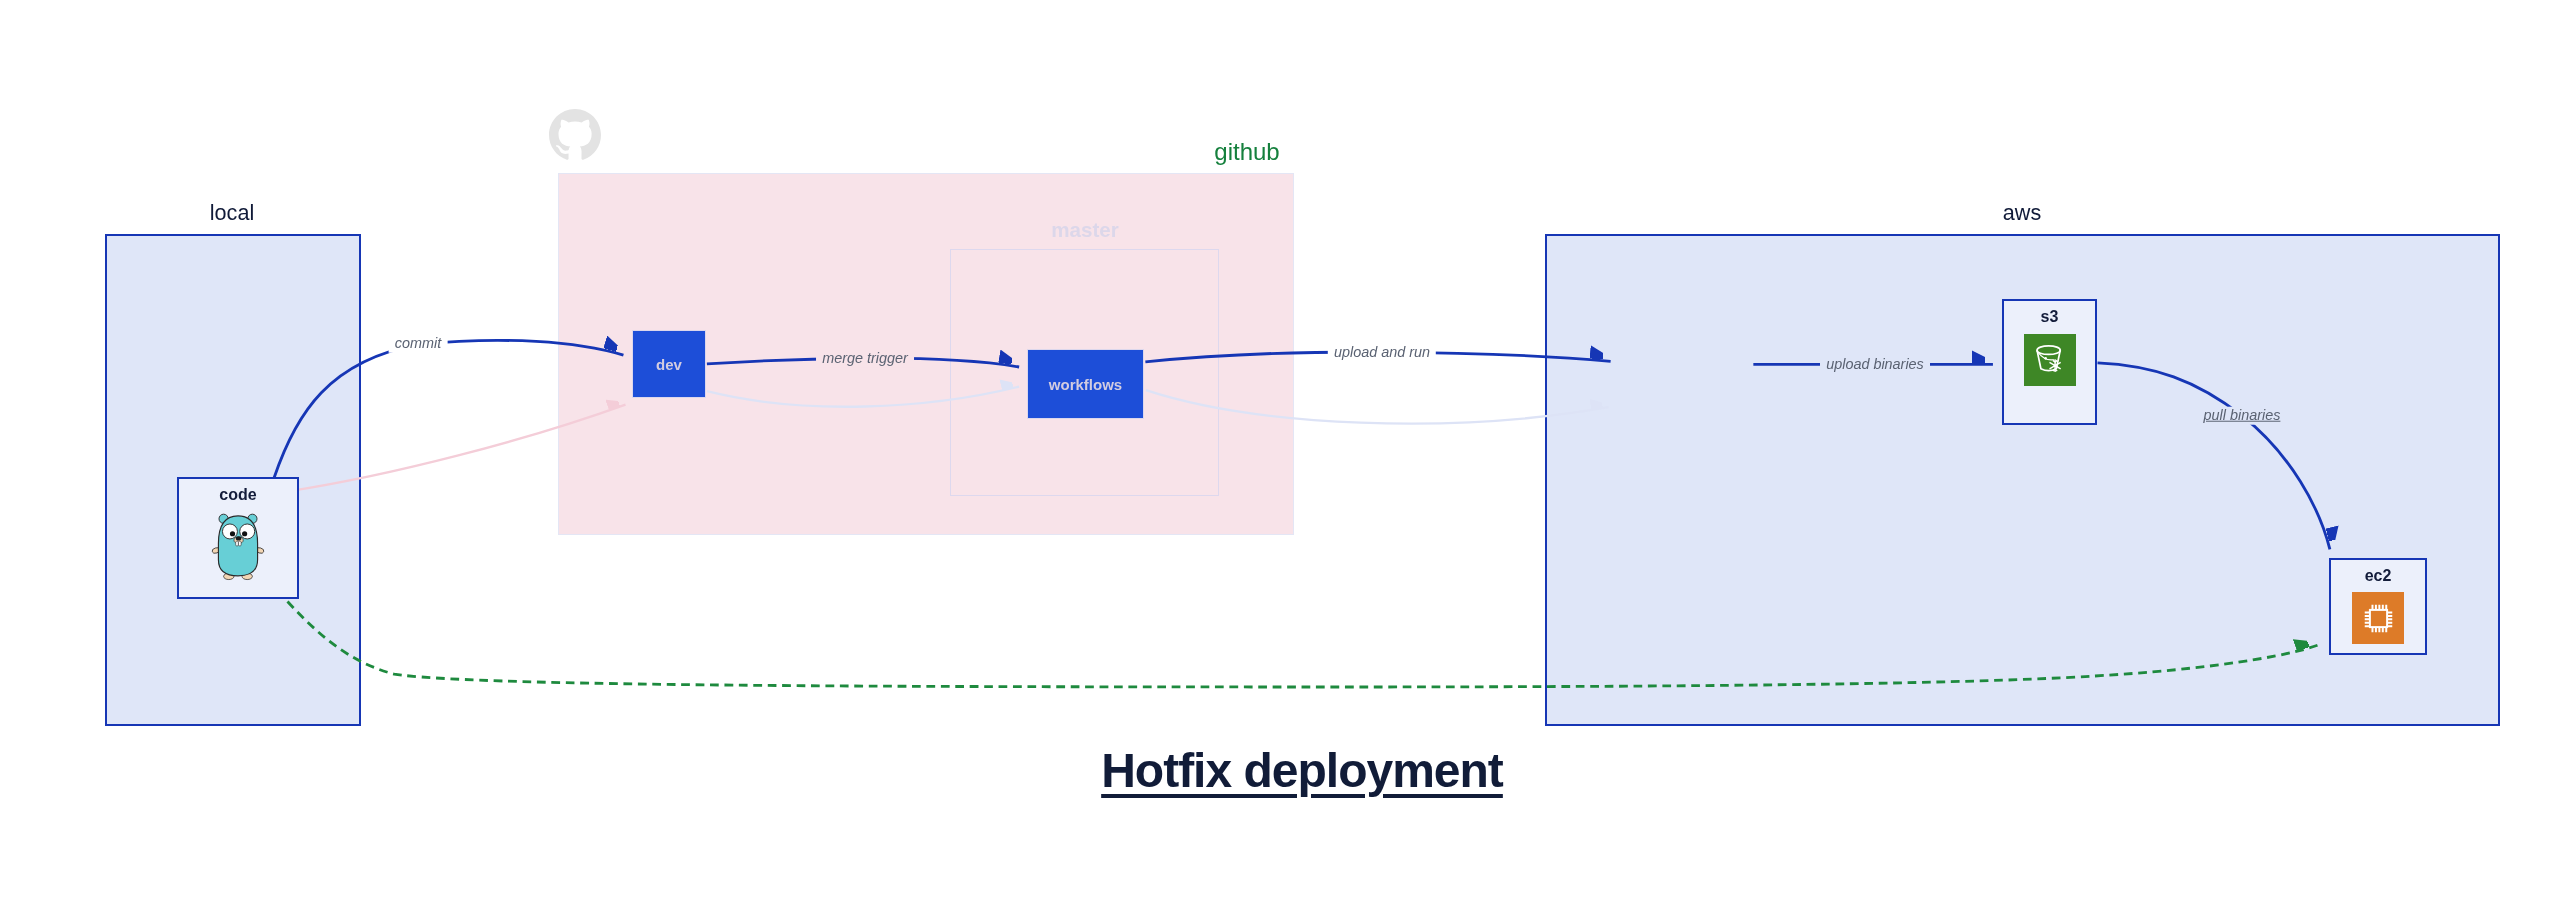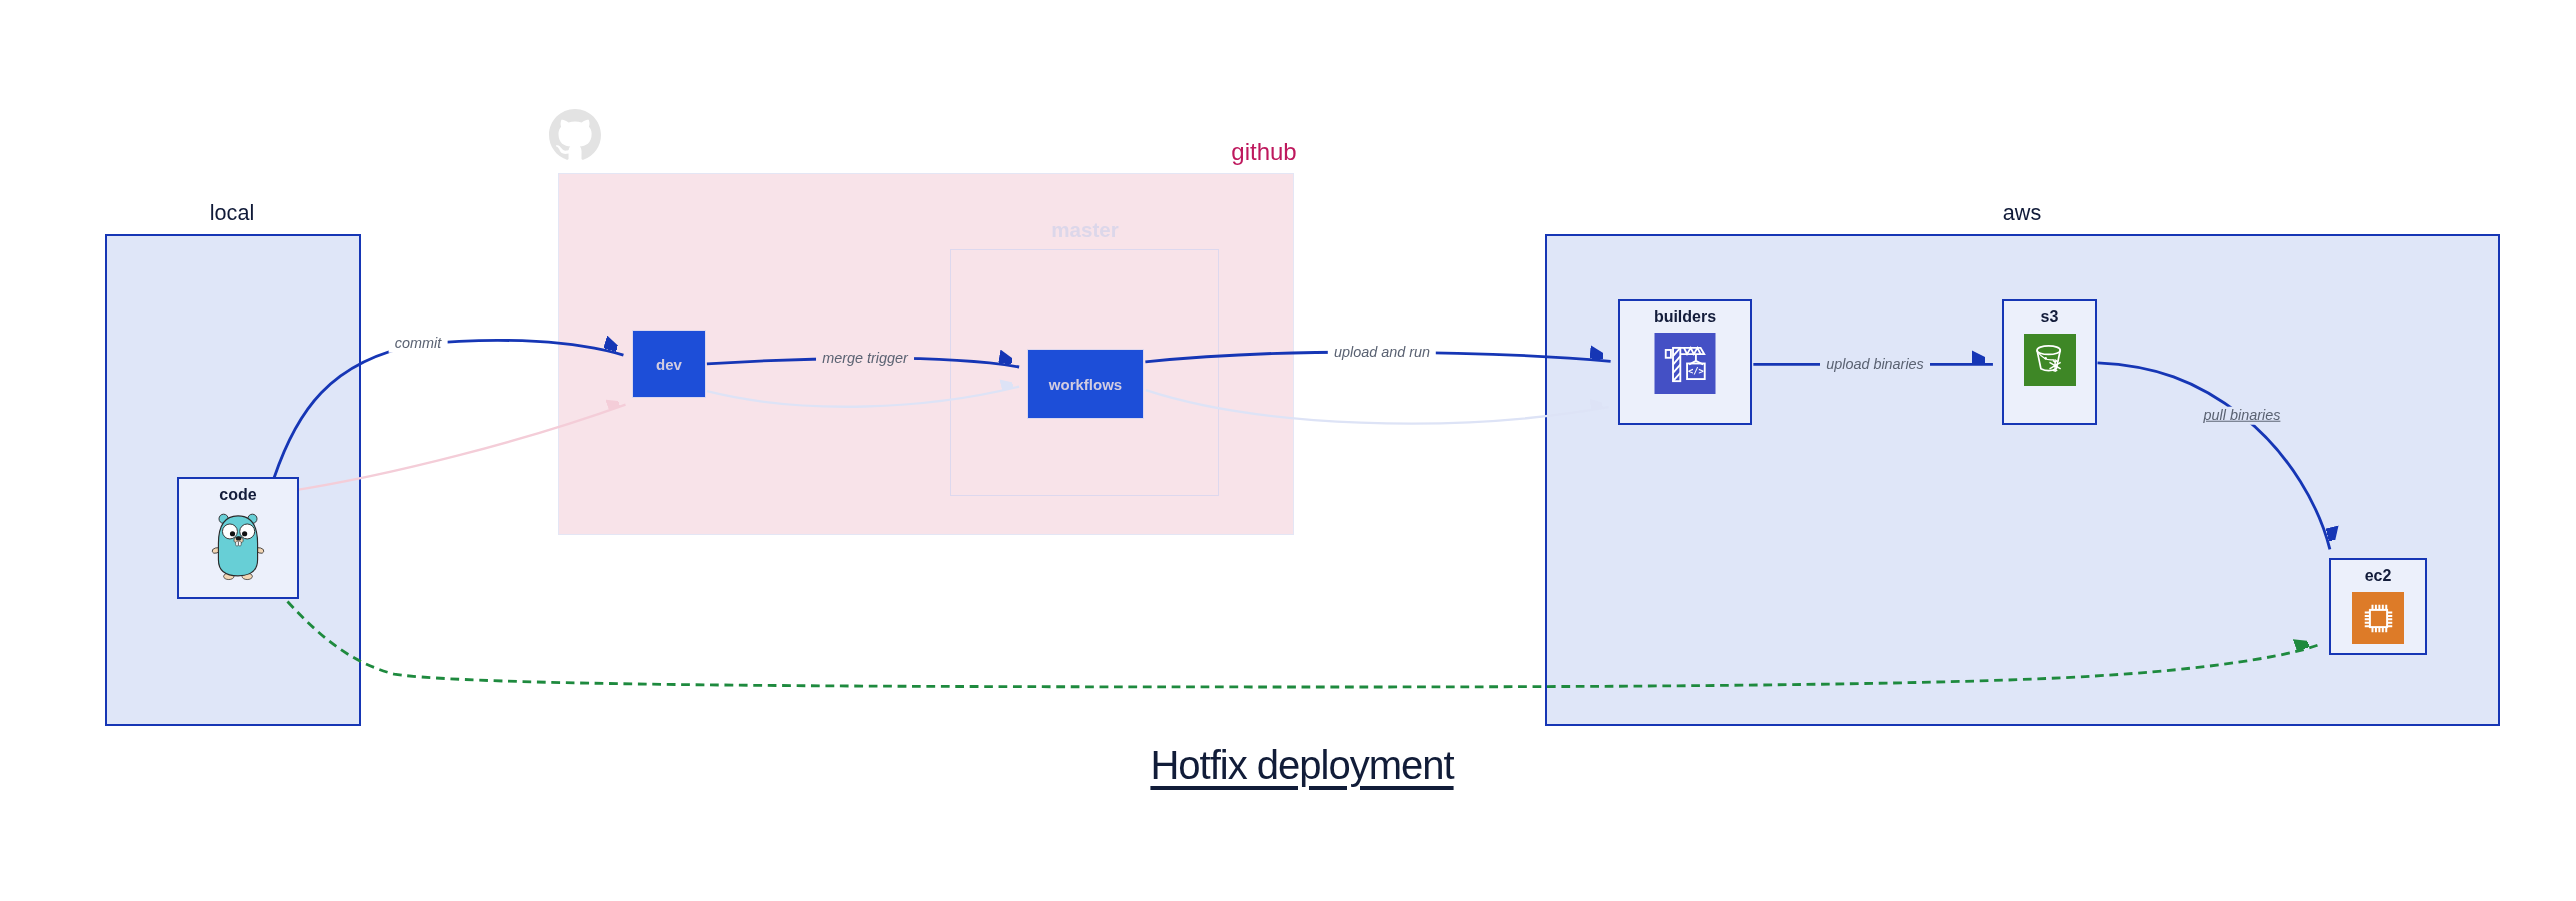--- a/index.html
+++ b/index.html
@@ -17,21 +17,21 @@
   #region-github{left:558px; top:173px; width:736px; height:362px;}
   #region-aws{left:1545px; top:234px; width:955px; height:492px;}
   #box-master{left:950px; top:249px; width:269px; height:247px; border:1.5px solid #ddd8ee; background:transparent;}
 
   .region-label{
     position:absolute; transform:translateX(-50%);
     font-size:21.6px; color:#101a38; white-space:nowrap;
   }
   #label-local{left:232px; top:200px;}
   #label-aws{left:2022px; top:200px;}
-  #label-github{left:1247px; top:138px; font-size:24px; color:#be185d; font-weight:500;margin-left:17px;}
+  #label-github{left:1247px; top:138px; font-size:24px; color:#15803d; font-weight:500;}
   #label-master{left:1085px; top:218px; font-size:20.6px; color:#dcd7ea; font-weight:600;}
 
   
   .node{position:absolute; box-sizing:border-box; background:#ecf0fb; border:2.6px solid #1636b5;}
   .node.faded{background:#1d4ed8; border:1.5px solid #dcd7ec;}
   #node-code{left:177px; top:477px; width:122px; height:122px;}
   #node-dev{left:632px; top:330px; width:74px; height:68px;}
   #node-workflows{left:1027px; top:349px; width:117px; height:70px;}
   #node-builders{left:1618px; top:299px; width:134px; height:126px;}
   #node-s3{left:2002px; top:299px; width:95px; height:126px;padding-left:36px;}
@@ -60,21 +60,21 @@
   #elabel-merge{left:865px; top:359px;}
   #elabel-uploadrun{left:1382px; top:353px;}
   #elabel-uploadbin{left:1875px; top:365px;}
   #elabel-pullbin{left:2242px; top:416px;text-decoration:underline;}
 
   
   #edges-layer{position:absolute; left:0; top:0; pointer-events:none;}
   #github-octocat{position:absolute; left:549px; top:109px;}
   #diagram-title{
     position:absolute; left:1302px; top:743px; transform:translateX(-50%);
-    font-size:40px; font-weight:400; letter-spacing:-1px; color:#111c38;
+    font-size:48px; font-weight:700; letter-spacing:-1px; color:#111c38;
     text-decoration:underline; text-decoration-thickness:3.6px; text-underline-offset:7.2px;
     white-space:nowrap;
   }
 </style>
 </head>
 <body>
 
 <div id="canvas">
 
   <div class="region pink" id="region-github"></div>
@@ -146,35 +146,20 @@
   </div>
 
   <div class="node faded" id="node-dev">
     <div class="node-label">dev</div>
   </div>
 
   <div class="node faded" id="node-workflows">
     <div class="node-label">workflows</div>
   </div>
 
-  <div class="node" id="node-builders">
-    <div class="node-label">builders</div>
-    <div class="node-icon svc-icon" style="top:32px; width:61px; height:61px; background:#4450c5;">
-      <svg width="52" height="52" viewBox="0 0 100 100" fill="none" stroke="#ffffff" stroke-width="3.6">
-        <rect x="12" y="23" width="10" height="15"></rect>
-        <rect x="26" y="19" width="14" height="64"></rect>
-        <path d="M26 35 L40 19 M26 51 L40 35 M26 67 L40 51 M26 83 L40 67"></path>
-        <path d="M40 19 H79 L86 31 H40"></path>
-        <path d="M47 19 L53 31 L60 19 L66 31 L73 19 L79 31"></path>
-        <path d="M70 31 V44 M70 44 L57 51 M70 44 L84 51"></path>
-        <rect x="53" y="49" width="34" height="30"></rect>
-        <text x="70" y="70" fill="#ffffff" stroke="none" font-size="17" font-weight="bold" text-anchor="middle" font-family="'DejaVu Sans Mono', monospace">&lt;/&gt;</text>
-      </svg>
-    </div>
-  </div>
 
   <div class="node" id="node-s3">
     <div class="node-label">s3</div>
     <div class="node-icon svc-icon" style="top:33px; width:52px; height:52px; background:#3e8726;">
       <svg width="43" height="43" viewBox="0 0 100 100" fill="none" stroke="#ffffff" stroke-width="4">
         <ellipse cx="48" cy="26" rx="27" ry="10"></ellipse>
         <path d="M21 26 L30 69 Q48 78 66 69 L75 26"></path>
         <path d="M23 31 Q40 52 60 48" stroke-width="2.6"></path>
         <circle cx="41" cy="45" r="3" fill="#ffffff" stroke="none"></circle>
         <g stroke-width="3.4">

